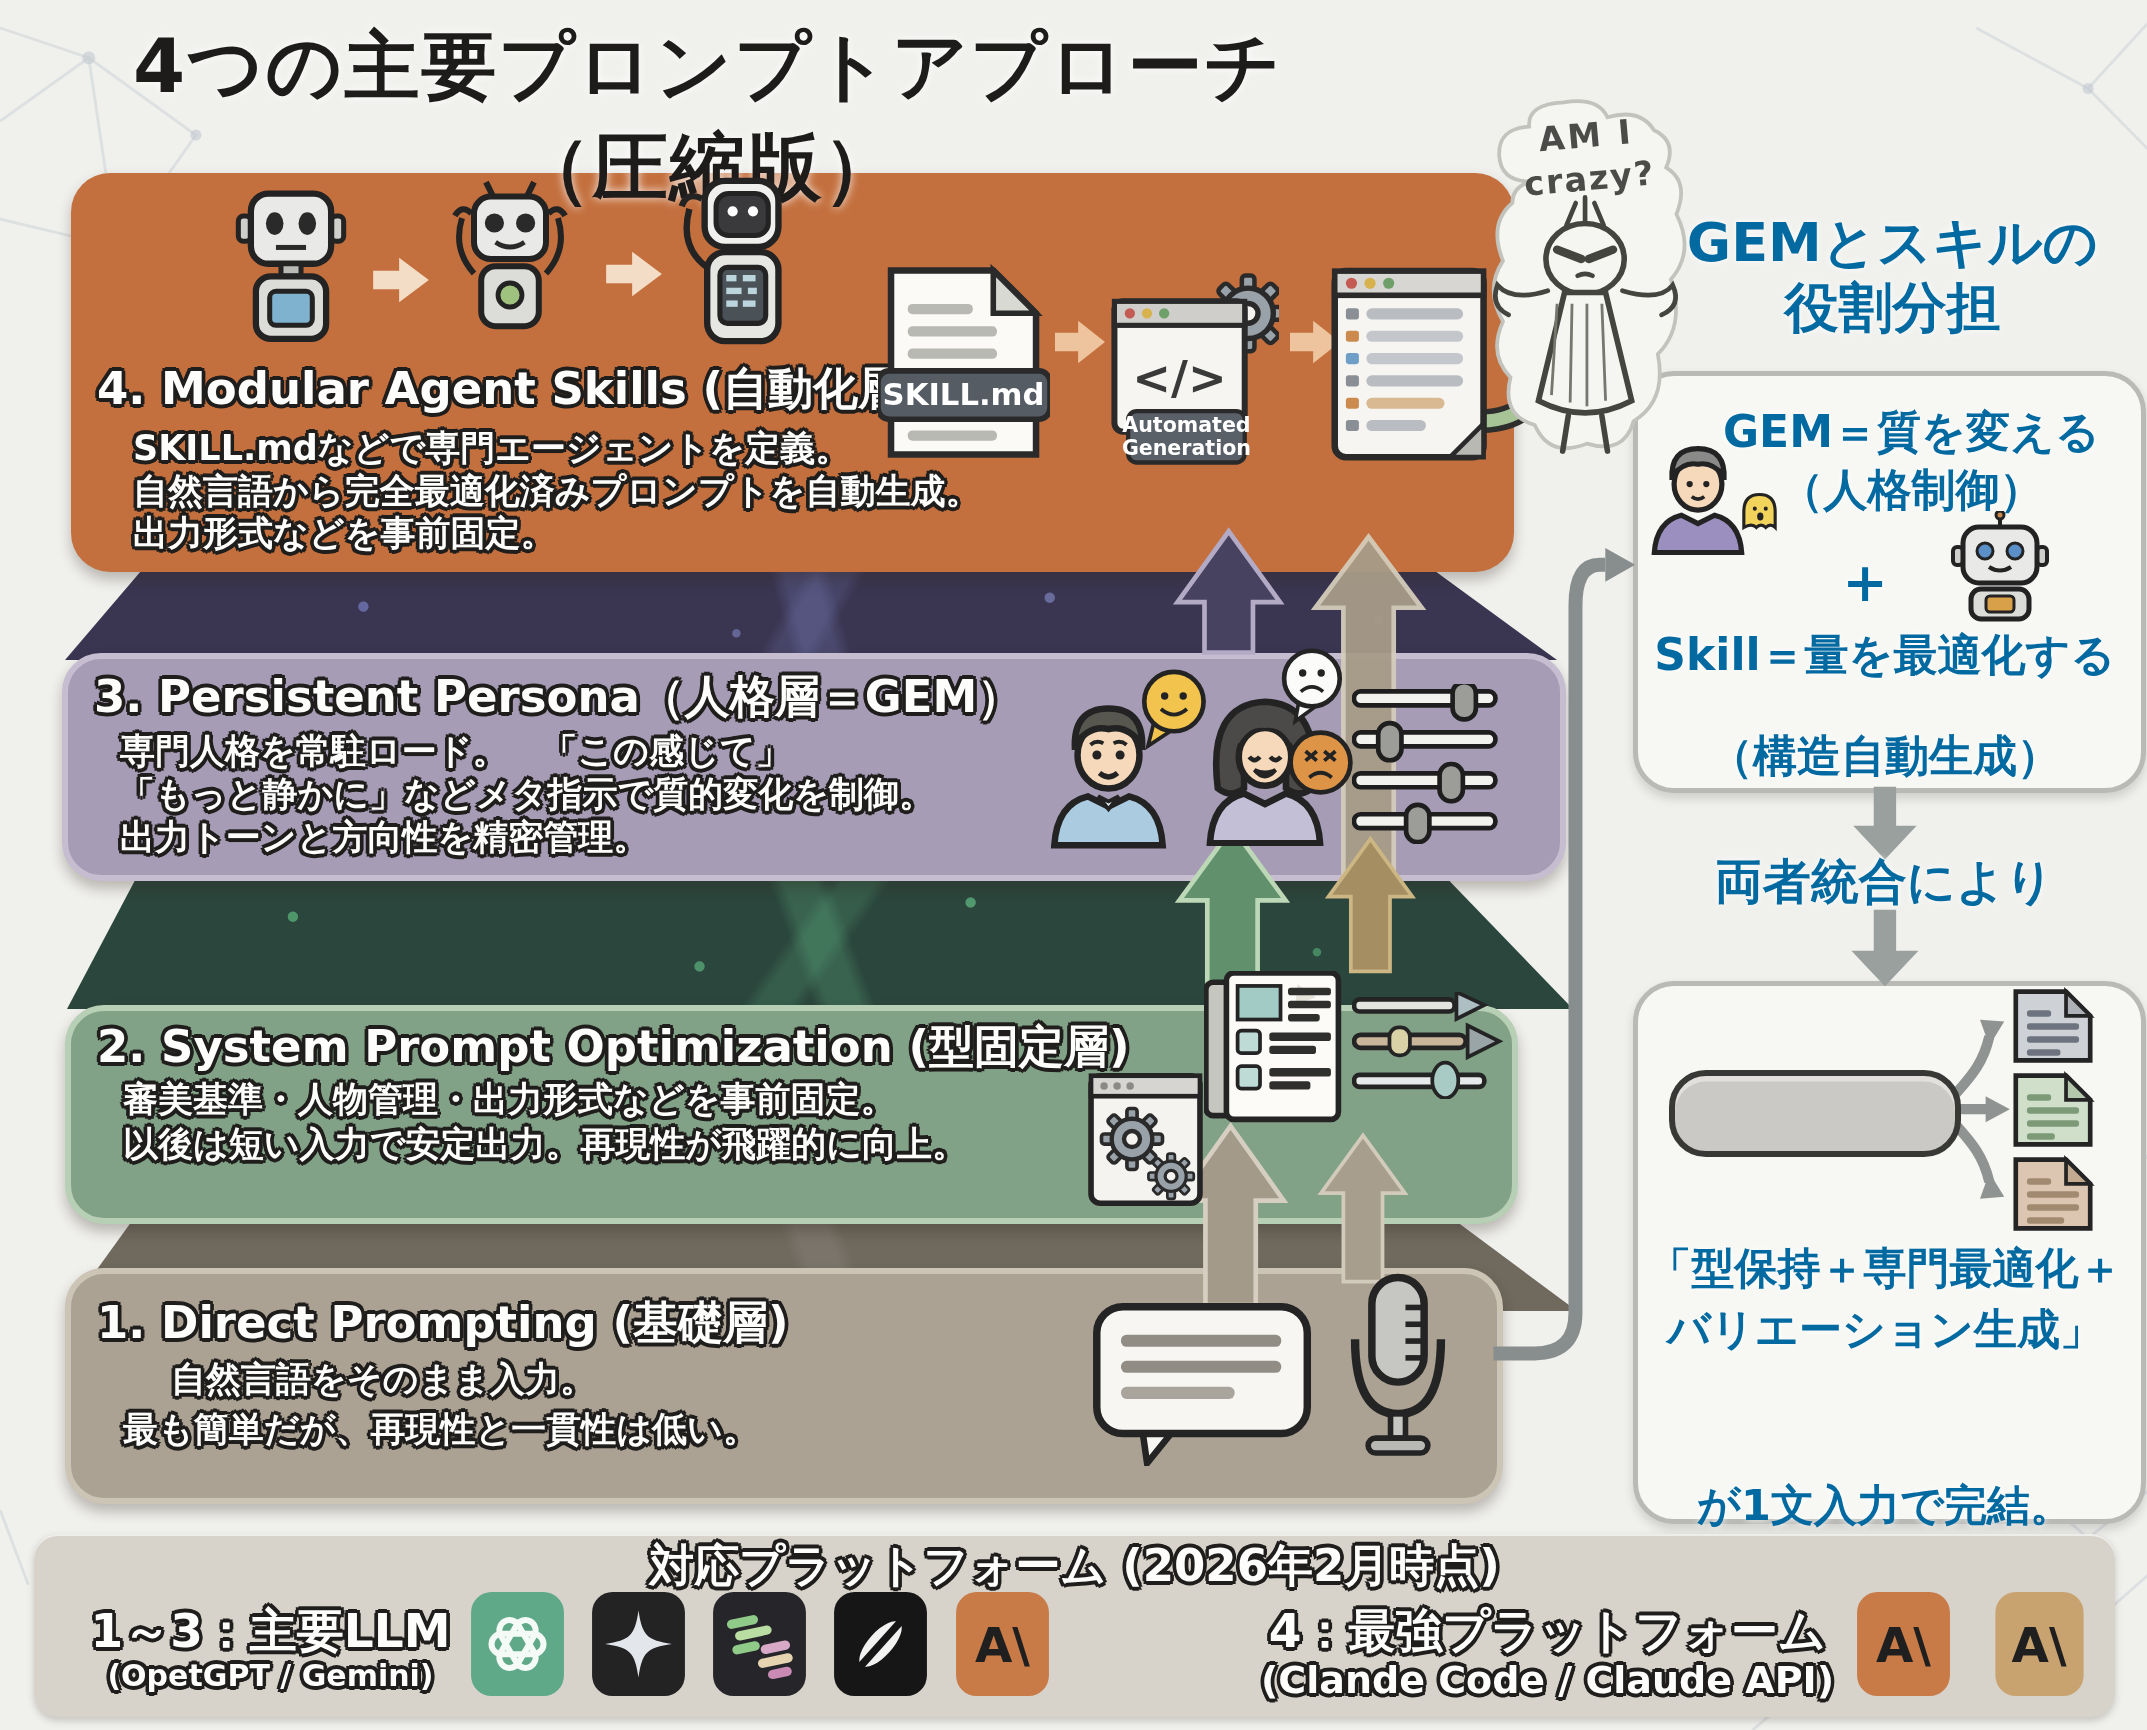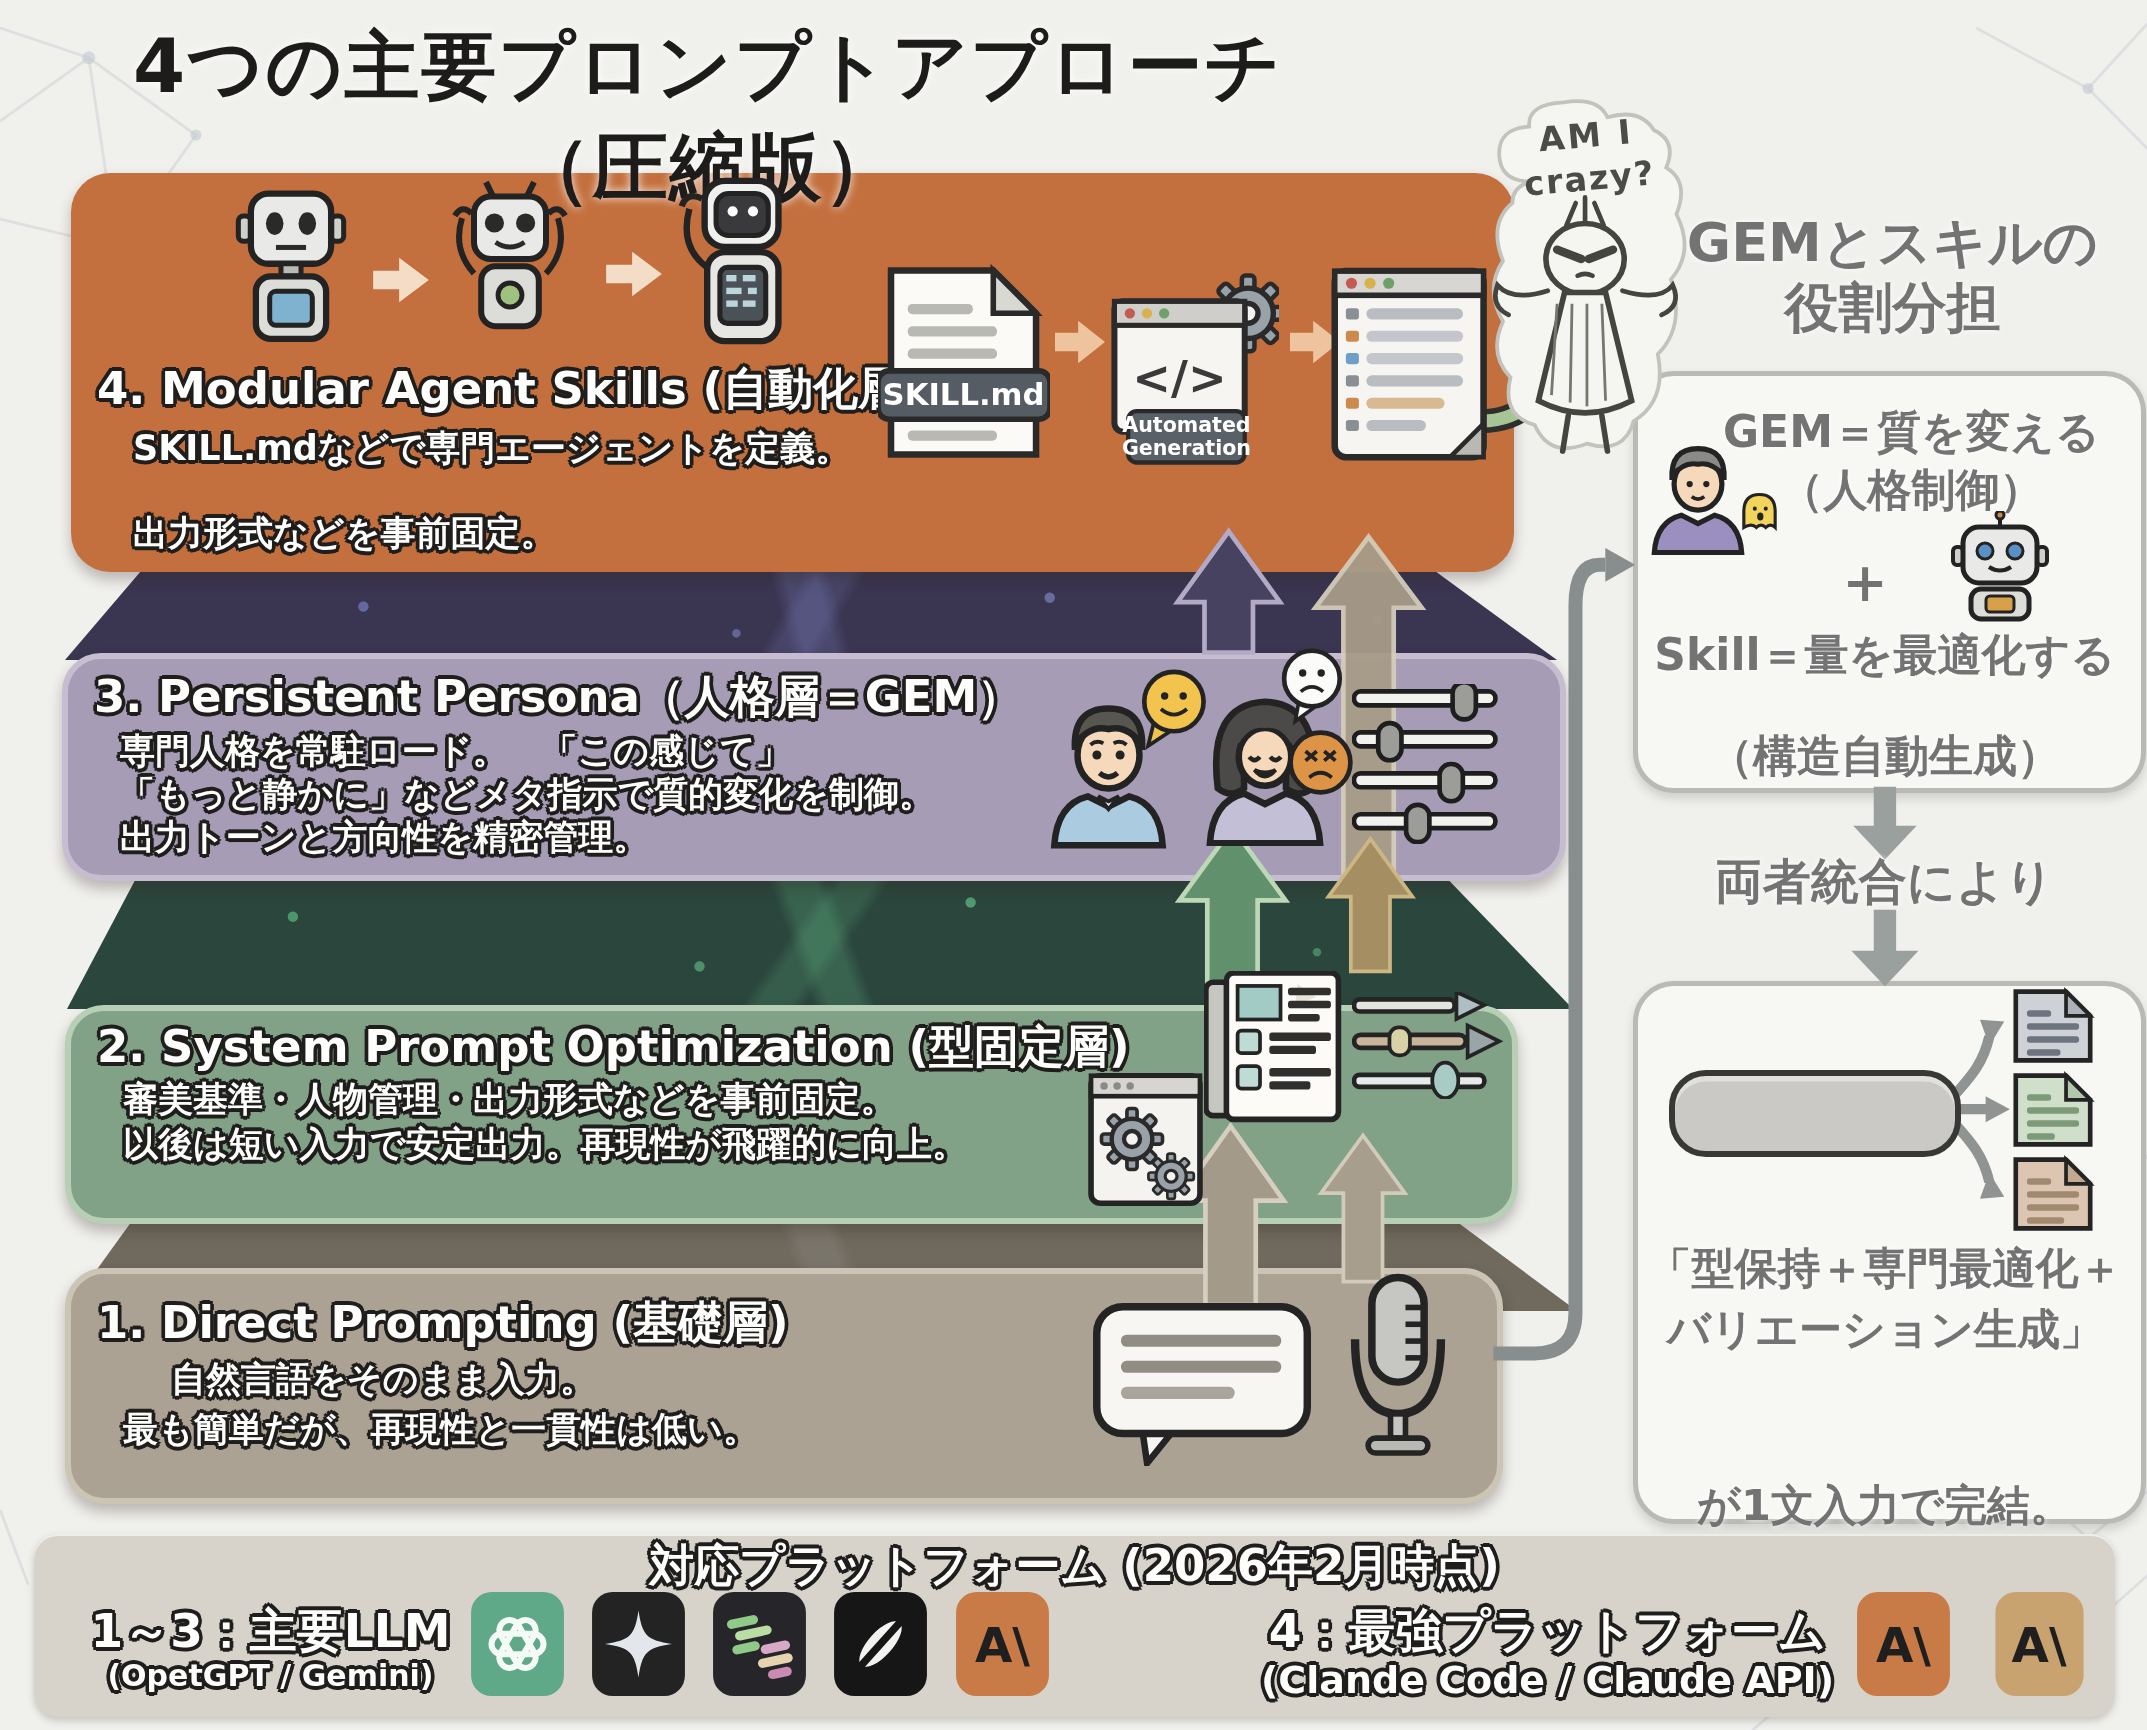--- a/index.html
+++ b/index.html
@@ -7,21 +7,21 @@
           font-family:"DejaVu Sans","Liberation Sans",sans-serif;}
   .abs{position:absolute;}
   
   .main-title{left:65px;top:17px;width:1286px;text-align:center;font-size:75px;font-weight:bold;
               color:#1e1c1a;letter-spacing:1.9px;z-index:4;text-shadow:0 0 9.3px rgba(255,255,255,.9);}
   .ow{color:#fdfdfb;font-weight:bold;
       text-shadow:3.7px 0 0 #1f1e1c,-3.7px 0 0 #1f1e1c,0 3.7px 0 #1f1e1c,0 -3.7px 0 #1f1e1c,
                   2.8px 2.8px 0 #1f1e1c,-2.8px 2.8px 0 #1f1e1c,2.8px -2.8px 0 #1f1e1c,-2.8px -2.8px 0 #1f1e1c;}
   .ltitle{font-size:45px;z-index:4;white-space:nowrap;}
   .ldesc{font-size:35px;z-index:4;white-space:nowrap;}
-  .dark-head{font-weight:bold;color:#737373;text-shadow:0 0 7.5px rgba(255,255,255,.95);}
+  .dark-head{font-weight:bold;color:#0369a1;text-shadow:0 0 7.5px rgba(255,255,255,.95);}
   
   .layer{position:absolute;border-radius:39px;z-index:2;box-shadow:0 7.5px 13px rgba(50,40,30,.28);}
   .layer4{left:71px;top:173px;width:1443px;height:399px;background:#c4703e;border:6.5px solid #dé9a6c;border-color:#d99a6c;}
   .layer3{left:62px;top:653px;width:1492px;height:216px;background:#a79cb5;border:6.5px solid #c6bdd1;text-align:center;}
   .layer2{left:65px;top:1005px;width:1441px;height:207px;background:#82a287;border:6.5px solid #b7cfb5;}
   .layer1{left:65px;top:1268px;width:1426px;height:224px;background:#aba294;border:6.5px solid #ccc4b5;}
   .band{position:absolute;z-index:1;}
   .band3{left:65px;top:571px;width:1492px;height:89px;background-color:#3a3551;
          clip-path:polygon(76px 0,1370px 0,1492px 89px,0 89px);
          background-image:radial-gradient(circle at 20% 40%,rgba(135,145,225,.55) 0 4.7px,transparent 5.6px),
@@ -80,20 +80,21 @@
 
   <div class="abs main-title">4つの主要プロンプトアプローチ（圧縮版）</div>
 
   <div class="band band3"></div>
   <div class="band band2"></div>
   <div class="band band1"></div>
 
   <div class="layer layer4">
     <div class="abs ow ltitle" style="left:26px;top:186px;">4. Modular Agent Skills (自動化層)</div>
     <div class="abs ow ldesc" style="left:62px;top:252px;">SKILL.mdなどで専門エージェントを定義。</div>
+    <div class="abs ow ldesc" style="left:62px;top:295px;">自然言語から完全最適化済みプロンプトを自動生成。</div>
     <div class="abs ow ldesc" style="left:62px;top:337px;">出力形式などを事前固定。</div>
   </div>
 
   <svg width="0" height="0" style="position:absolute" aria-hidden="true">
     <defs>
       <g id="gear8">
         <g fill="#99a1a9" stroke="#2a2a2a" stroke-width="5">
           <rect x="-7" y="-42" width="14" height="17" rx="4"></rect>
           <rect x="-7" y="-42" width="14" height="17" rx="4" transform="rotate(45)"></rect>
           <rect x="-7" y="-42" width="14" height="17" rx="4" transform="rotate(90)"></rect>

